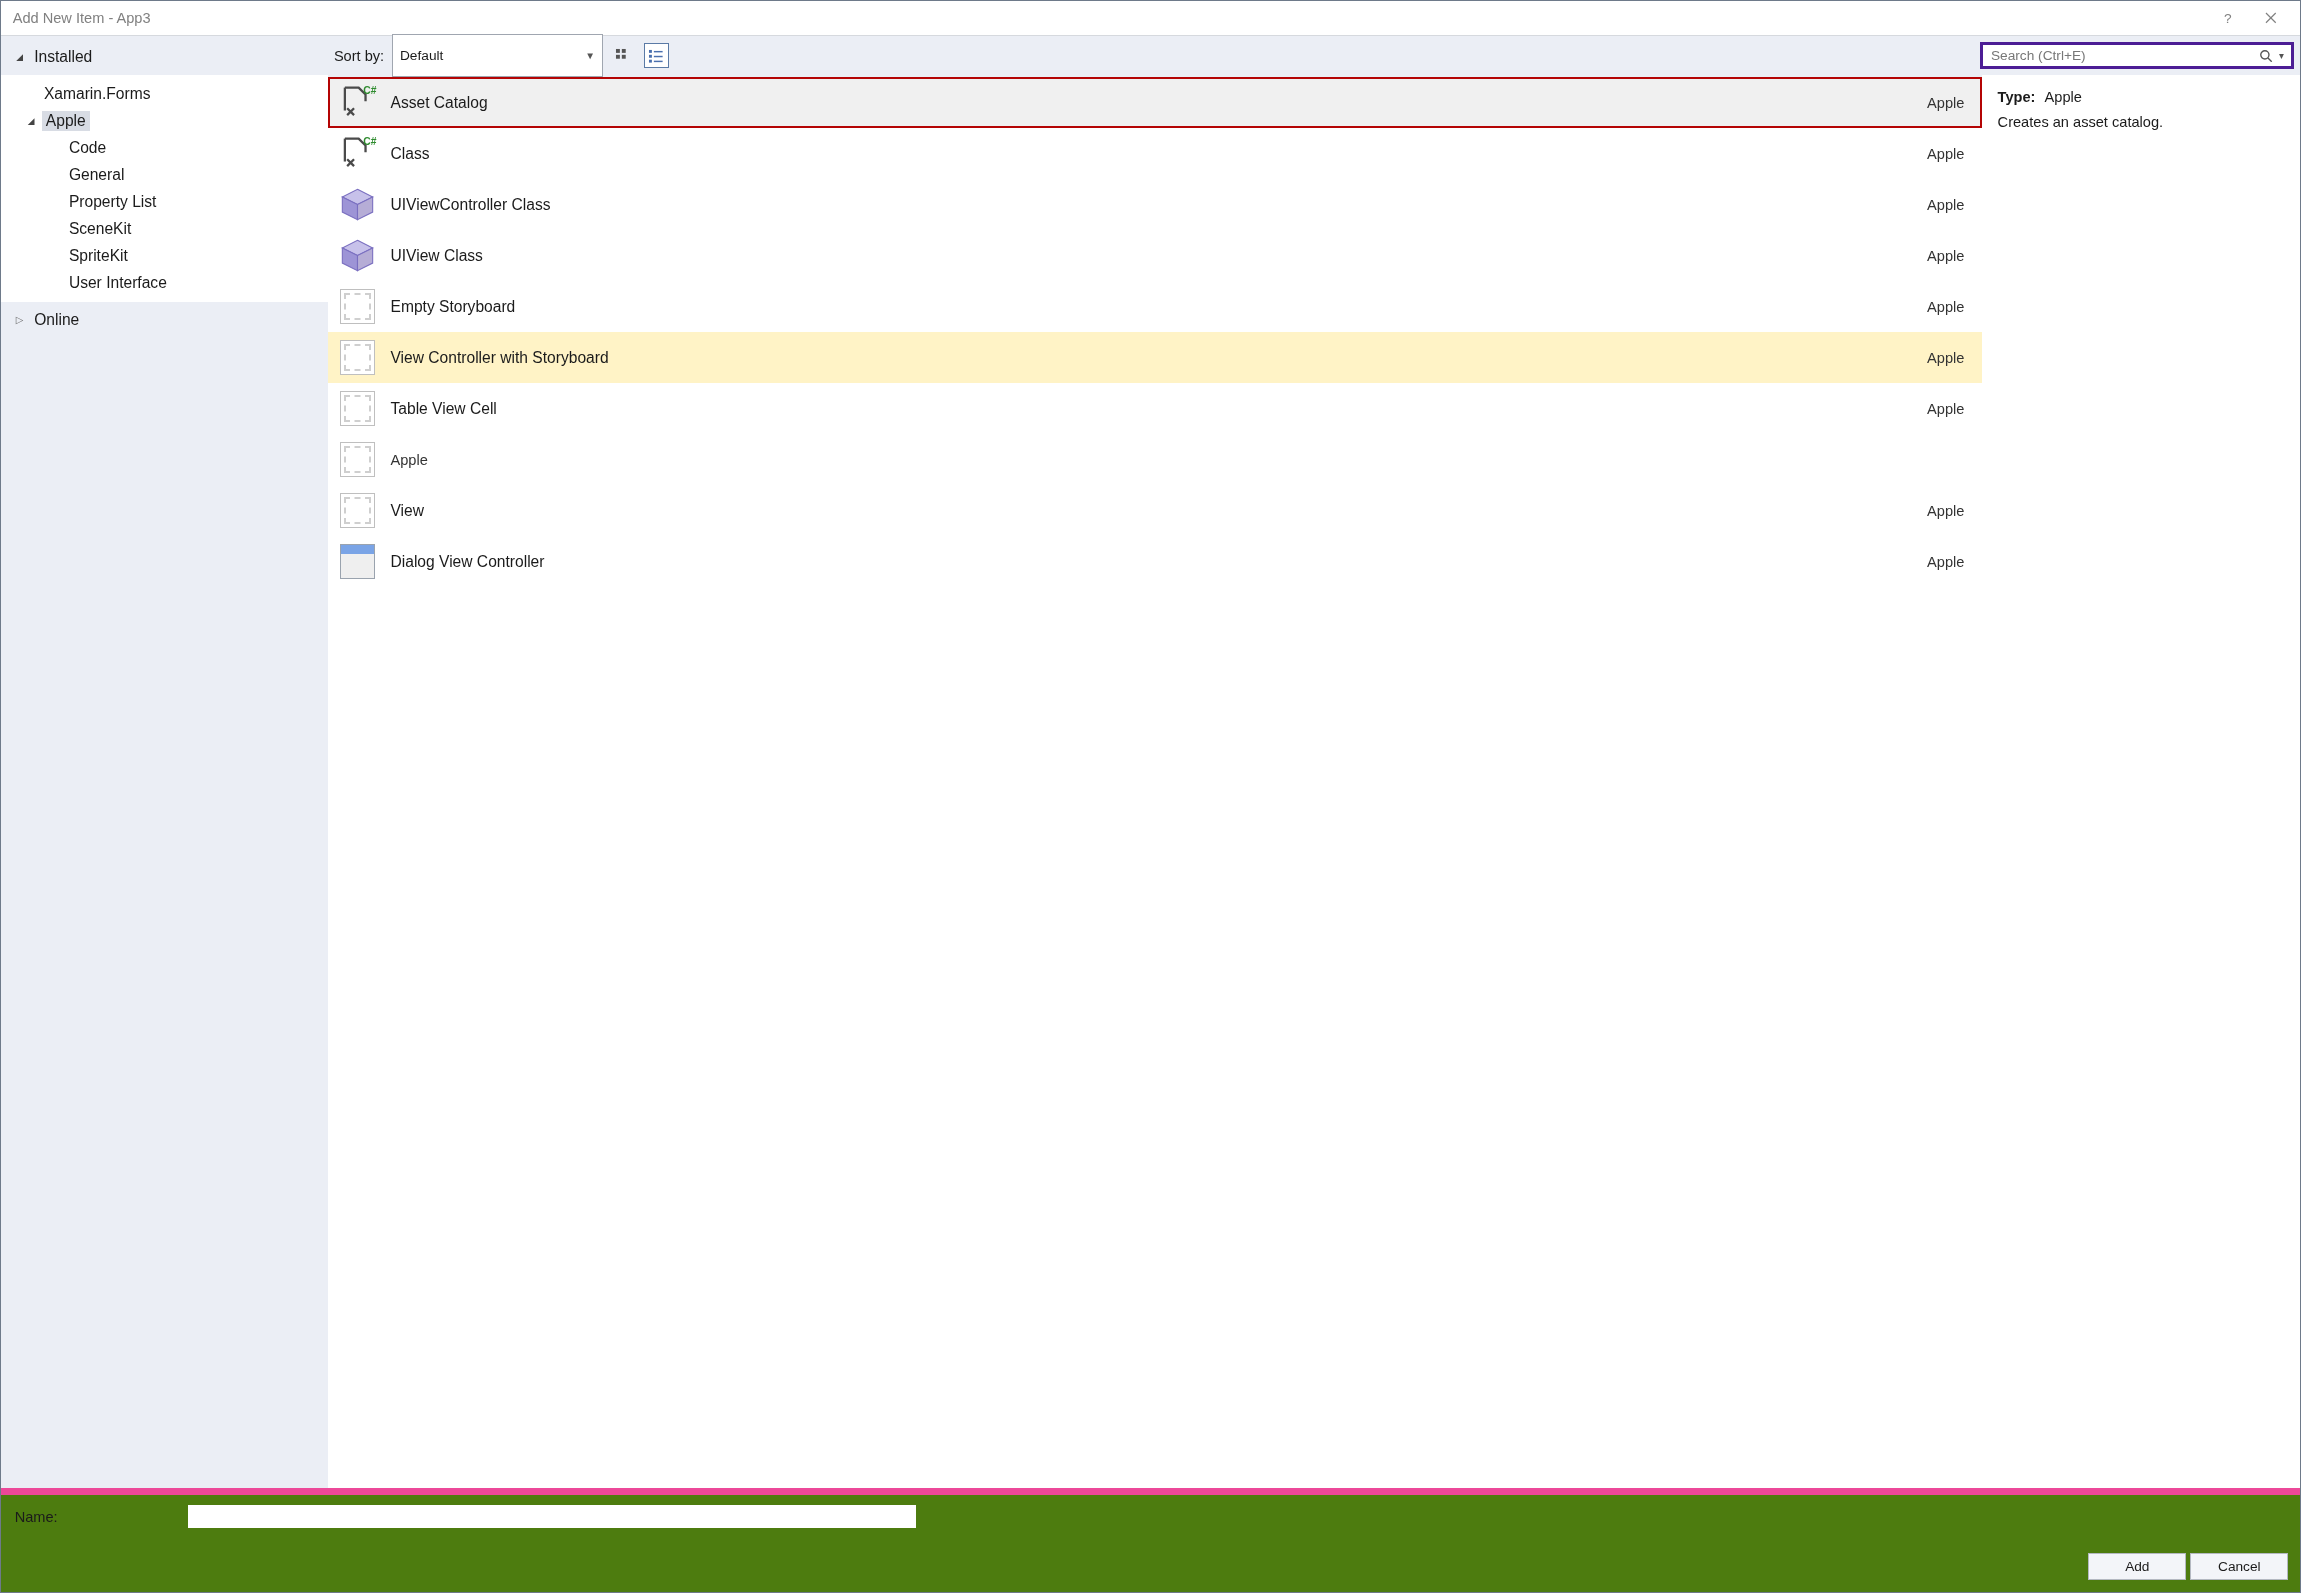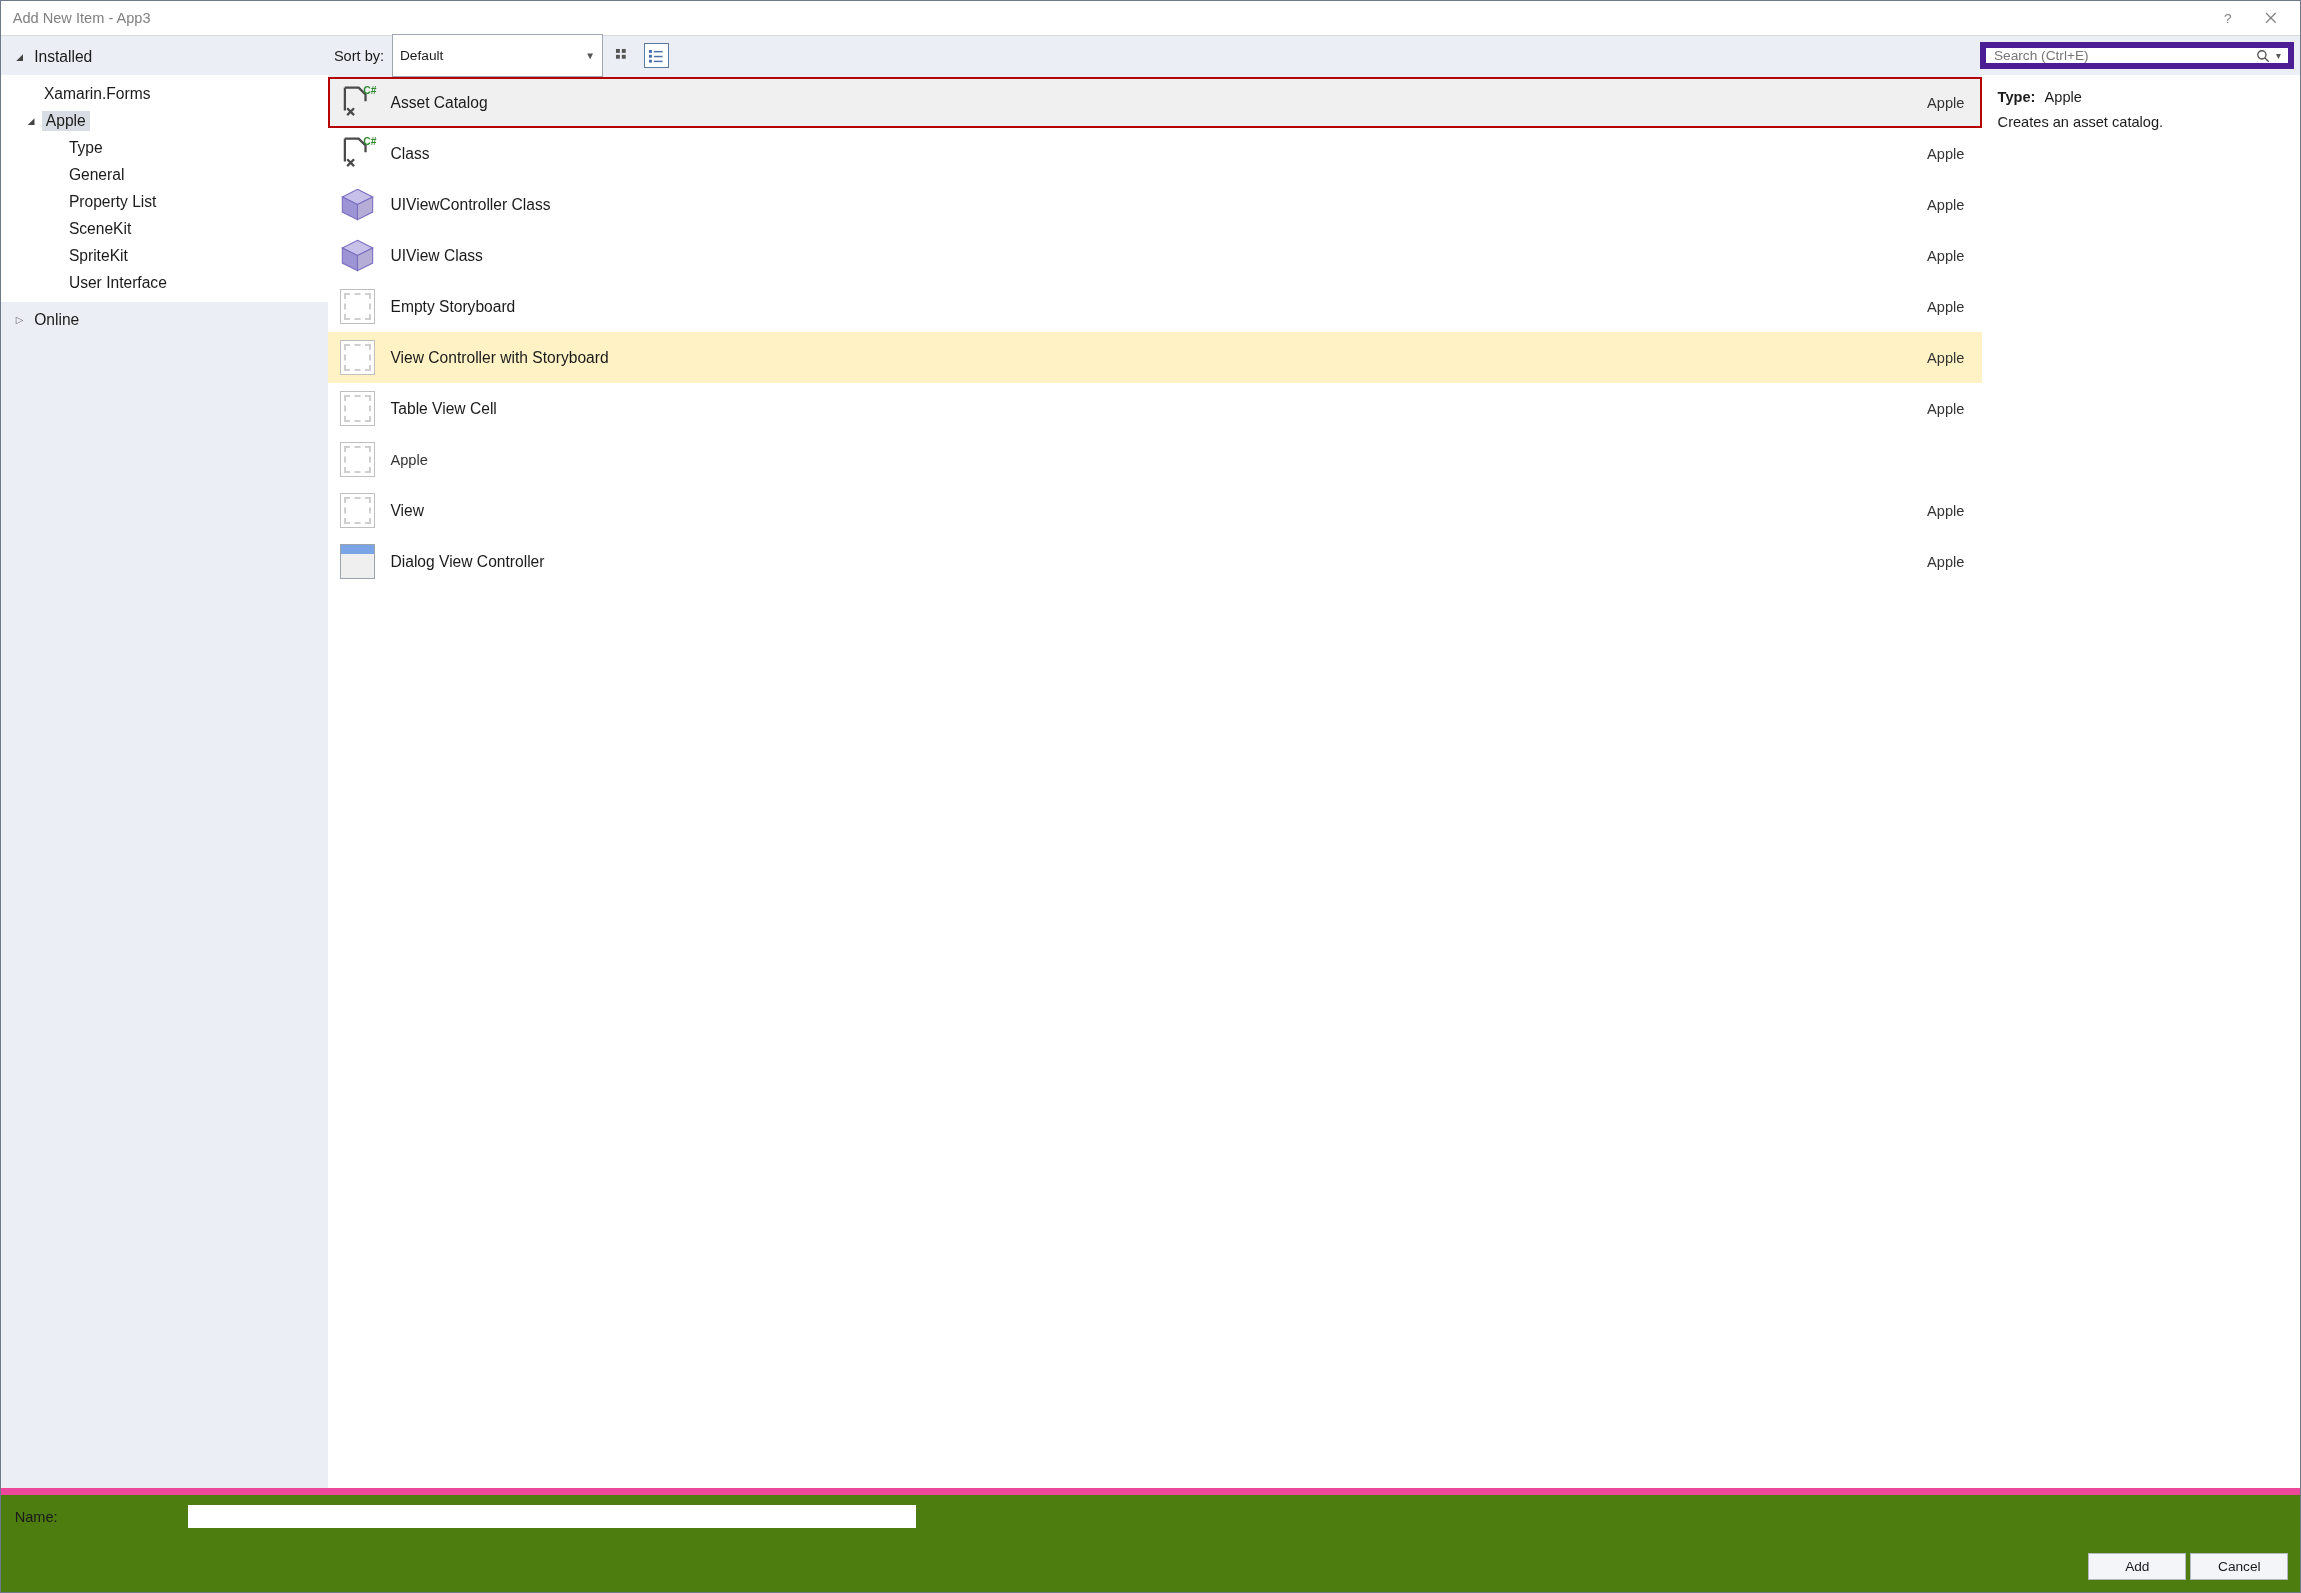--- a/index.html
+++ b/index.html
@@ -126,21 +126,21 @@
     padding: 13.7px 15.6px;
     font-size:14.6px;
     border-left: 0;
   }
   .details .type-row { margin-bottom:9.8px; }
   .details .type-row b { font-weight:600; margin-right:5.9px; }
 
   
   .searchbox {
     width: 314px; height:27px;
-    border:6px solid #4c1d95;
+    border:3px solid #4c1d95;
     background:#fff;
     display:flex; align-items:center;
     padding: 0 3.9px 0 7.8px;
     margin-left:auto;
   }
   .searchbox input {
     flex:1; border:none; outline:none; font-size:13.7px; color:#333; background:transparent;
   }
   .searchbox input::placeholder { color:#777; }
   .searchbox .mag { width:19.5px; display:flex; justify-content:center; color:#555; }
@@ -203,21 +203,21 @@
 
     <div class="white-panel">
       <div class="child-row">
         <span class="tree-label">Xamarin.Forms</span>
       </div>
       <div class="child-row" style="padding-left:19.5px">
         <span class="tree-arrow arrow-expanded" style="margin-left:3.9px"></span>
         <span class="tree-label tree-selected-label">Apple</span>
       </div>
       <div class="child-row2">
-          <span class="tree-label">Type</span>
+          <span class="tree-label">Code</span>
         </div>
       <div class="child-row2">
           <span class="tree-label">General</span>
         </div>
       <div class="child-row2">
           <span class="tree-label">Property List</span>
         </div>
       <div class="child-row2">
           <span class="tree-label">SceneKit</span>
         </div>

